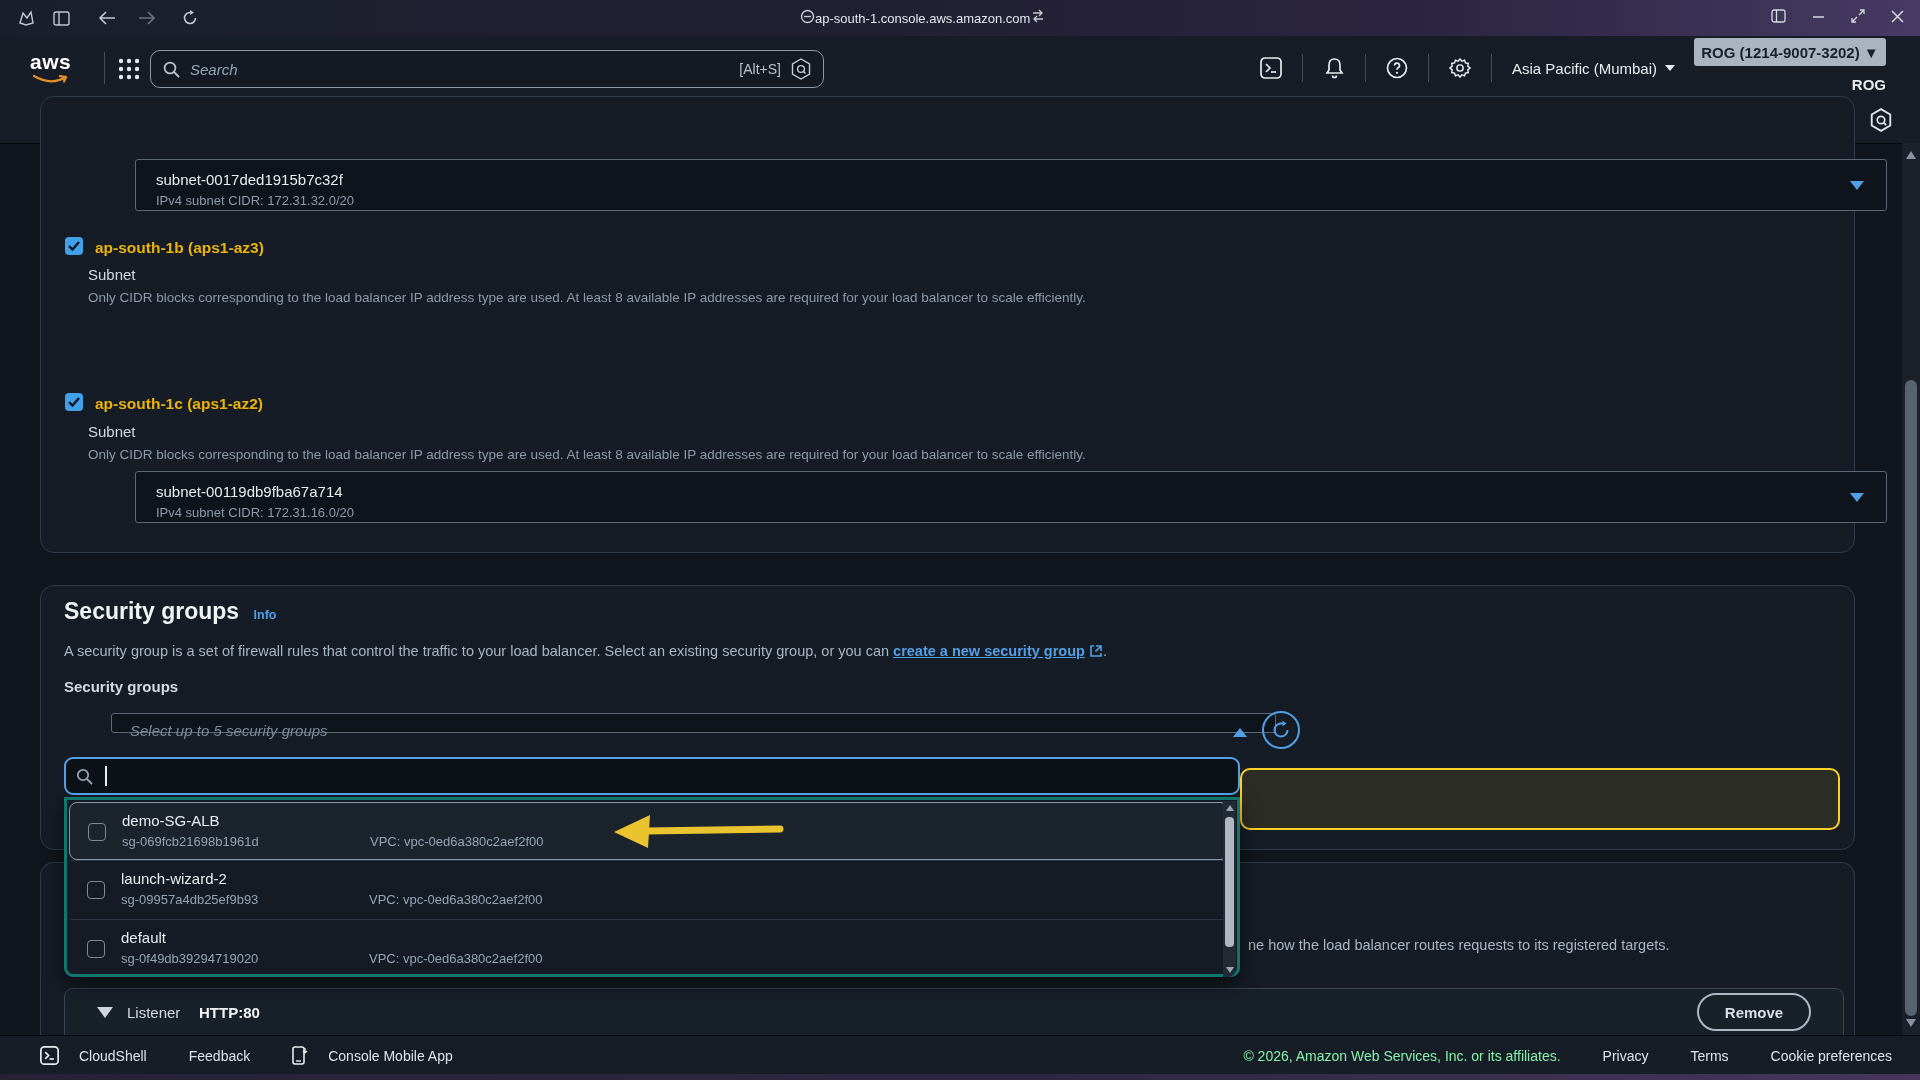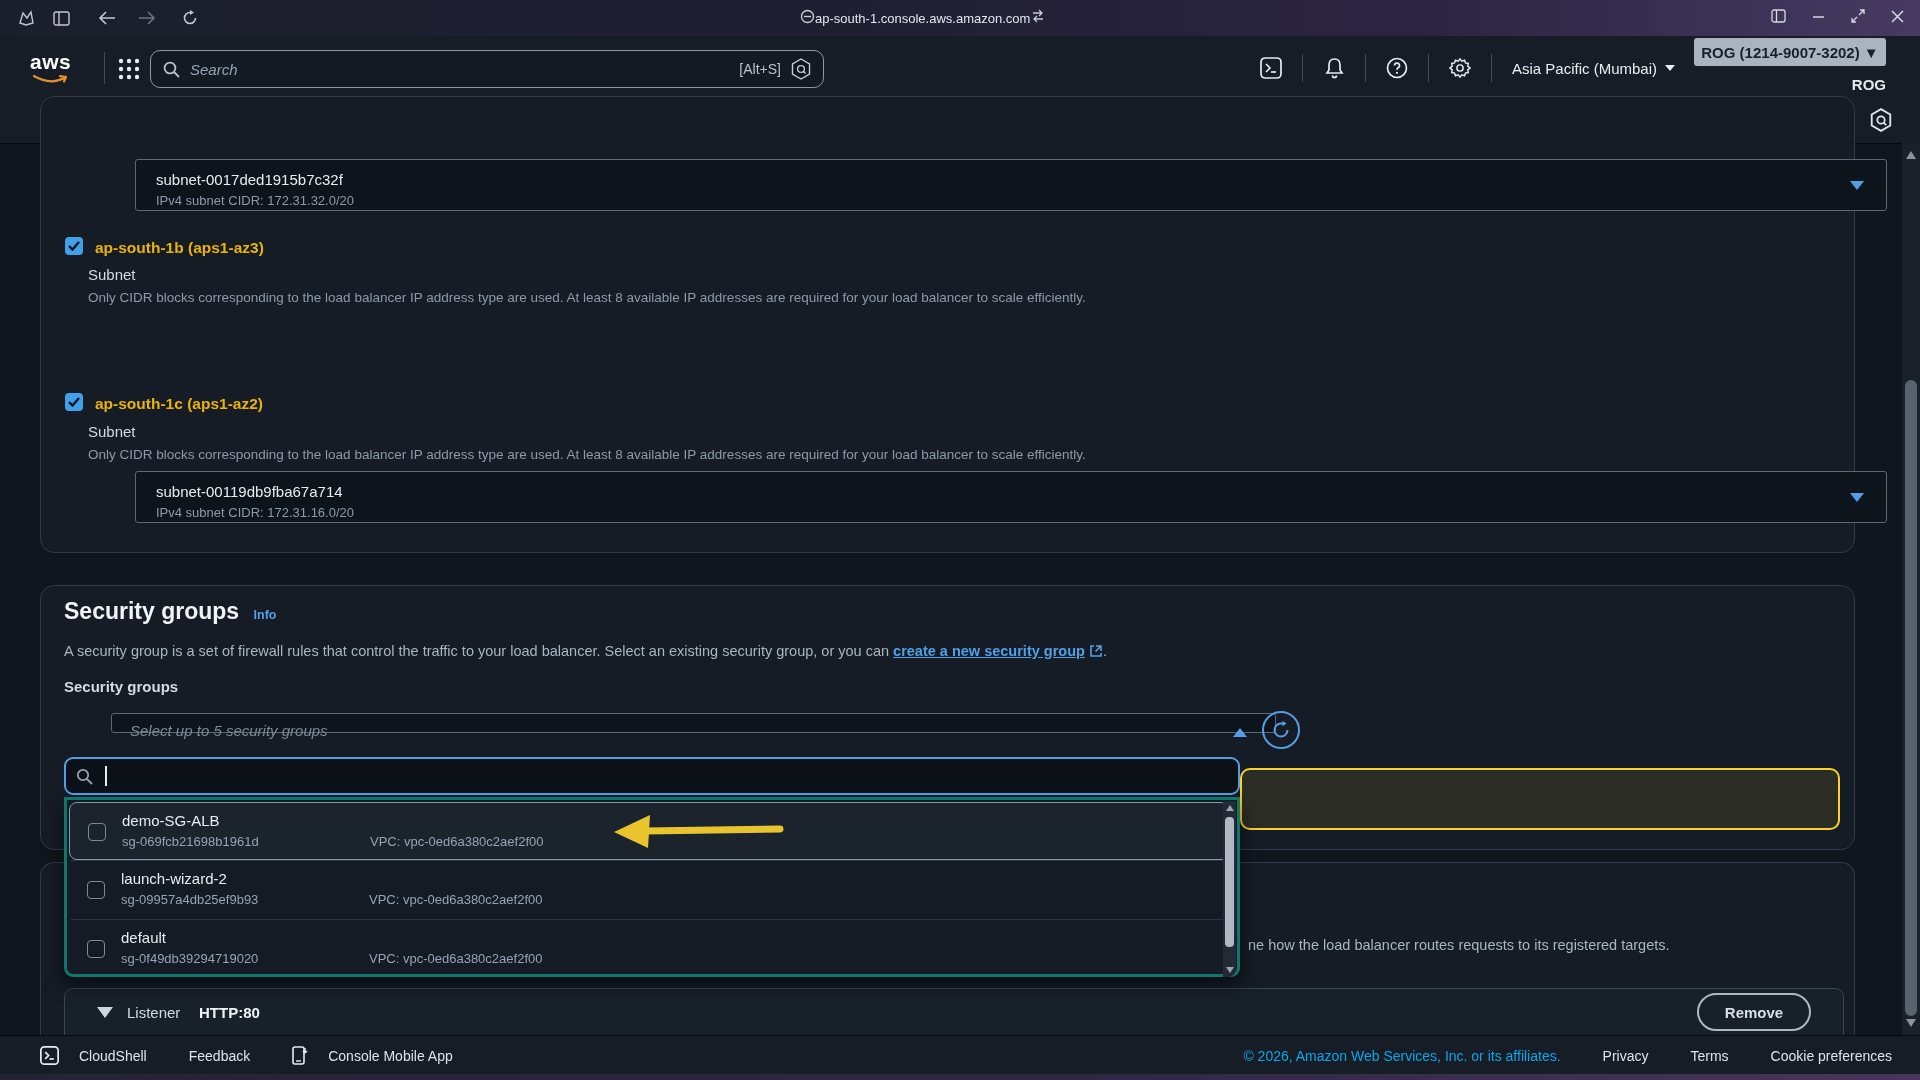--- a/index.html
+++ b/index.html
@@ -407,21 +407,21 @@
     </span>
     <span class="f-item">
       <svg width="16" height="19" viewBox="0 0 16 19">
           <rect x="1" y="1" width="11" height="17" rx="2" fill="none" stroke="#e8ecf0" stroke-width="1.6"></rect>
           <line x1="4" y1="15" x2="9" y2="15" stroke="#e8ecf0" stroke-width="1.4"></line>
           <path d="M13 2 V7 M13 7 L11 5 M13 7 L15 5" stroke="#e8ecf0" stroke-width="1.4" fill="none"></path>
         </svg>
       <span>Console Mobile App</span>
     </span>
     <span style="flex:1"></span>
-    <span style="color:#0ea5e9;margin-right:42px;">© 2026, Amazon Web Services, Inc. or its affiliates.</span>
+    <span style="color:#86efac;margin-right:42px;">© 2026, Amazon Web Services, Inc. or its affiliates.</span>
     <span class="f-item">
         <span>Privacy</span>
       </span>
     <span class="f-item">
         <span>Terms</span>
       </span>
     <span class="f-item" style="margin-right:28px;">
         <span>Cookie preferences</span>
       </span>
   </div>

